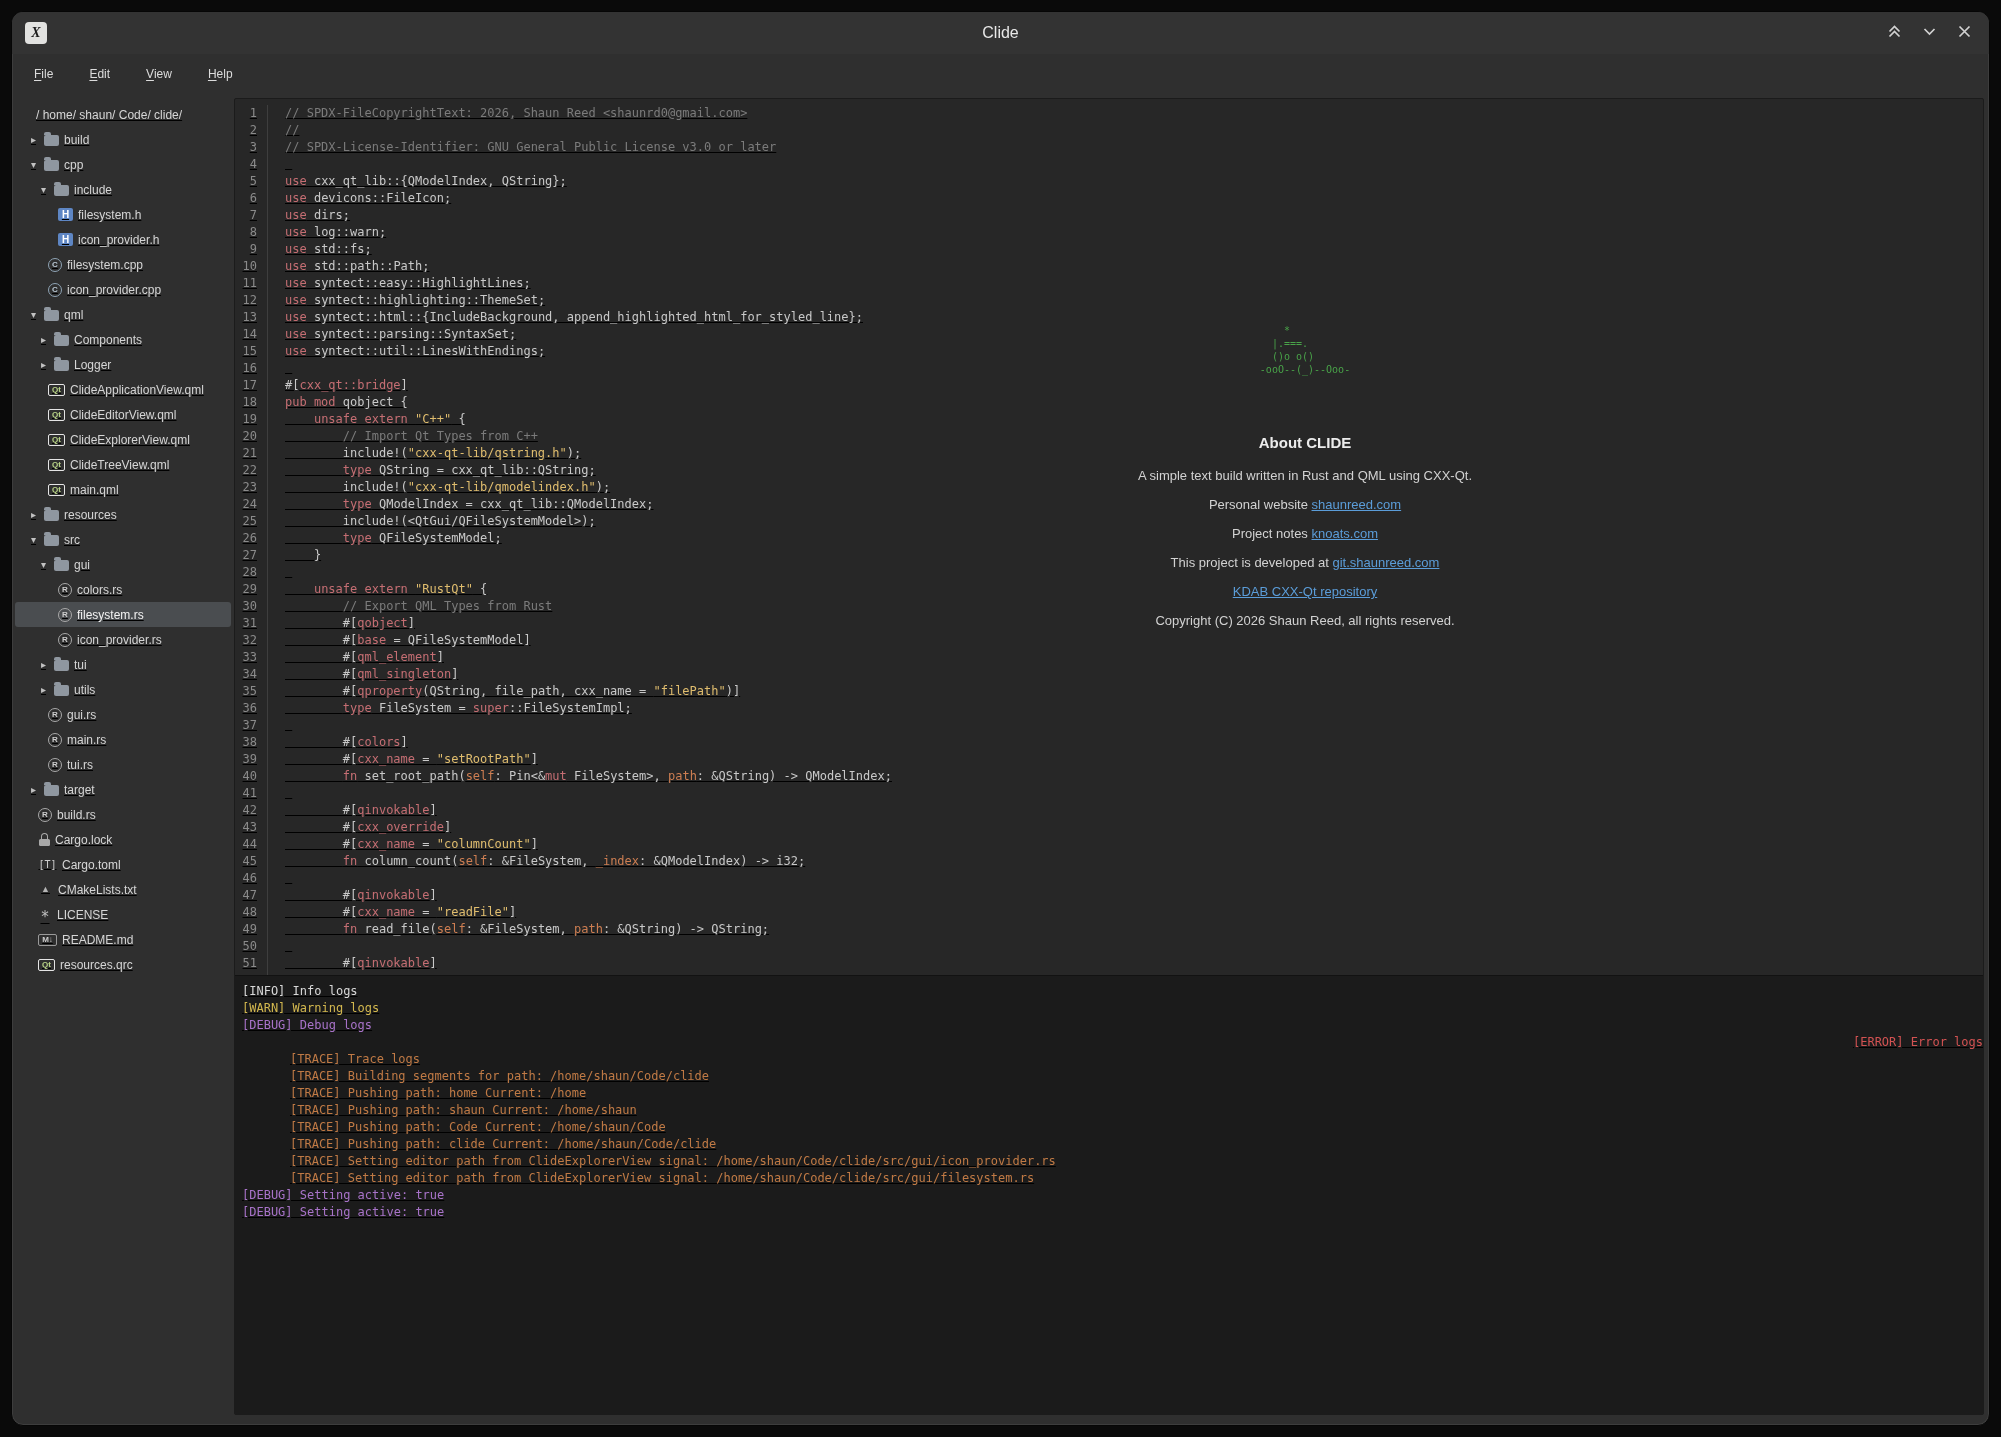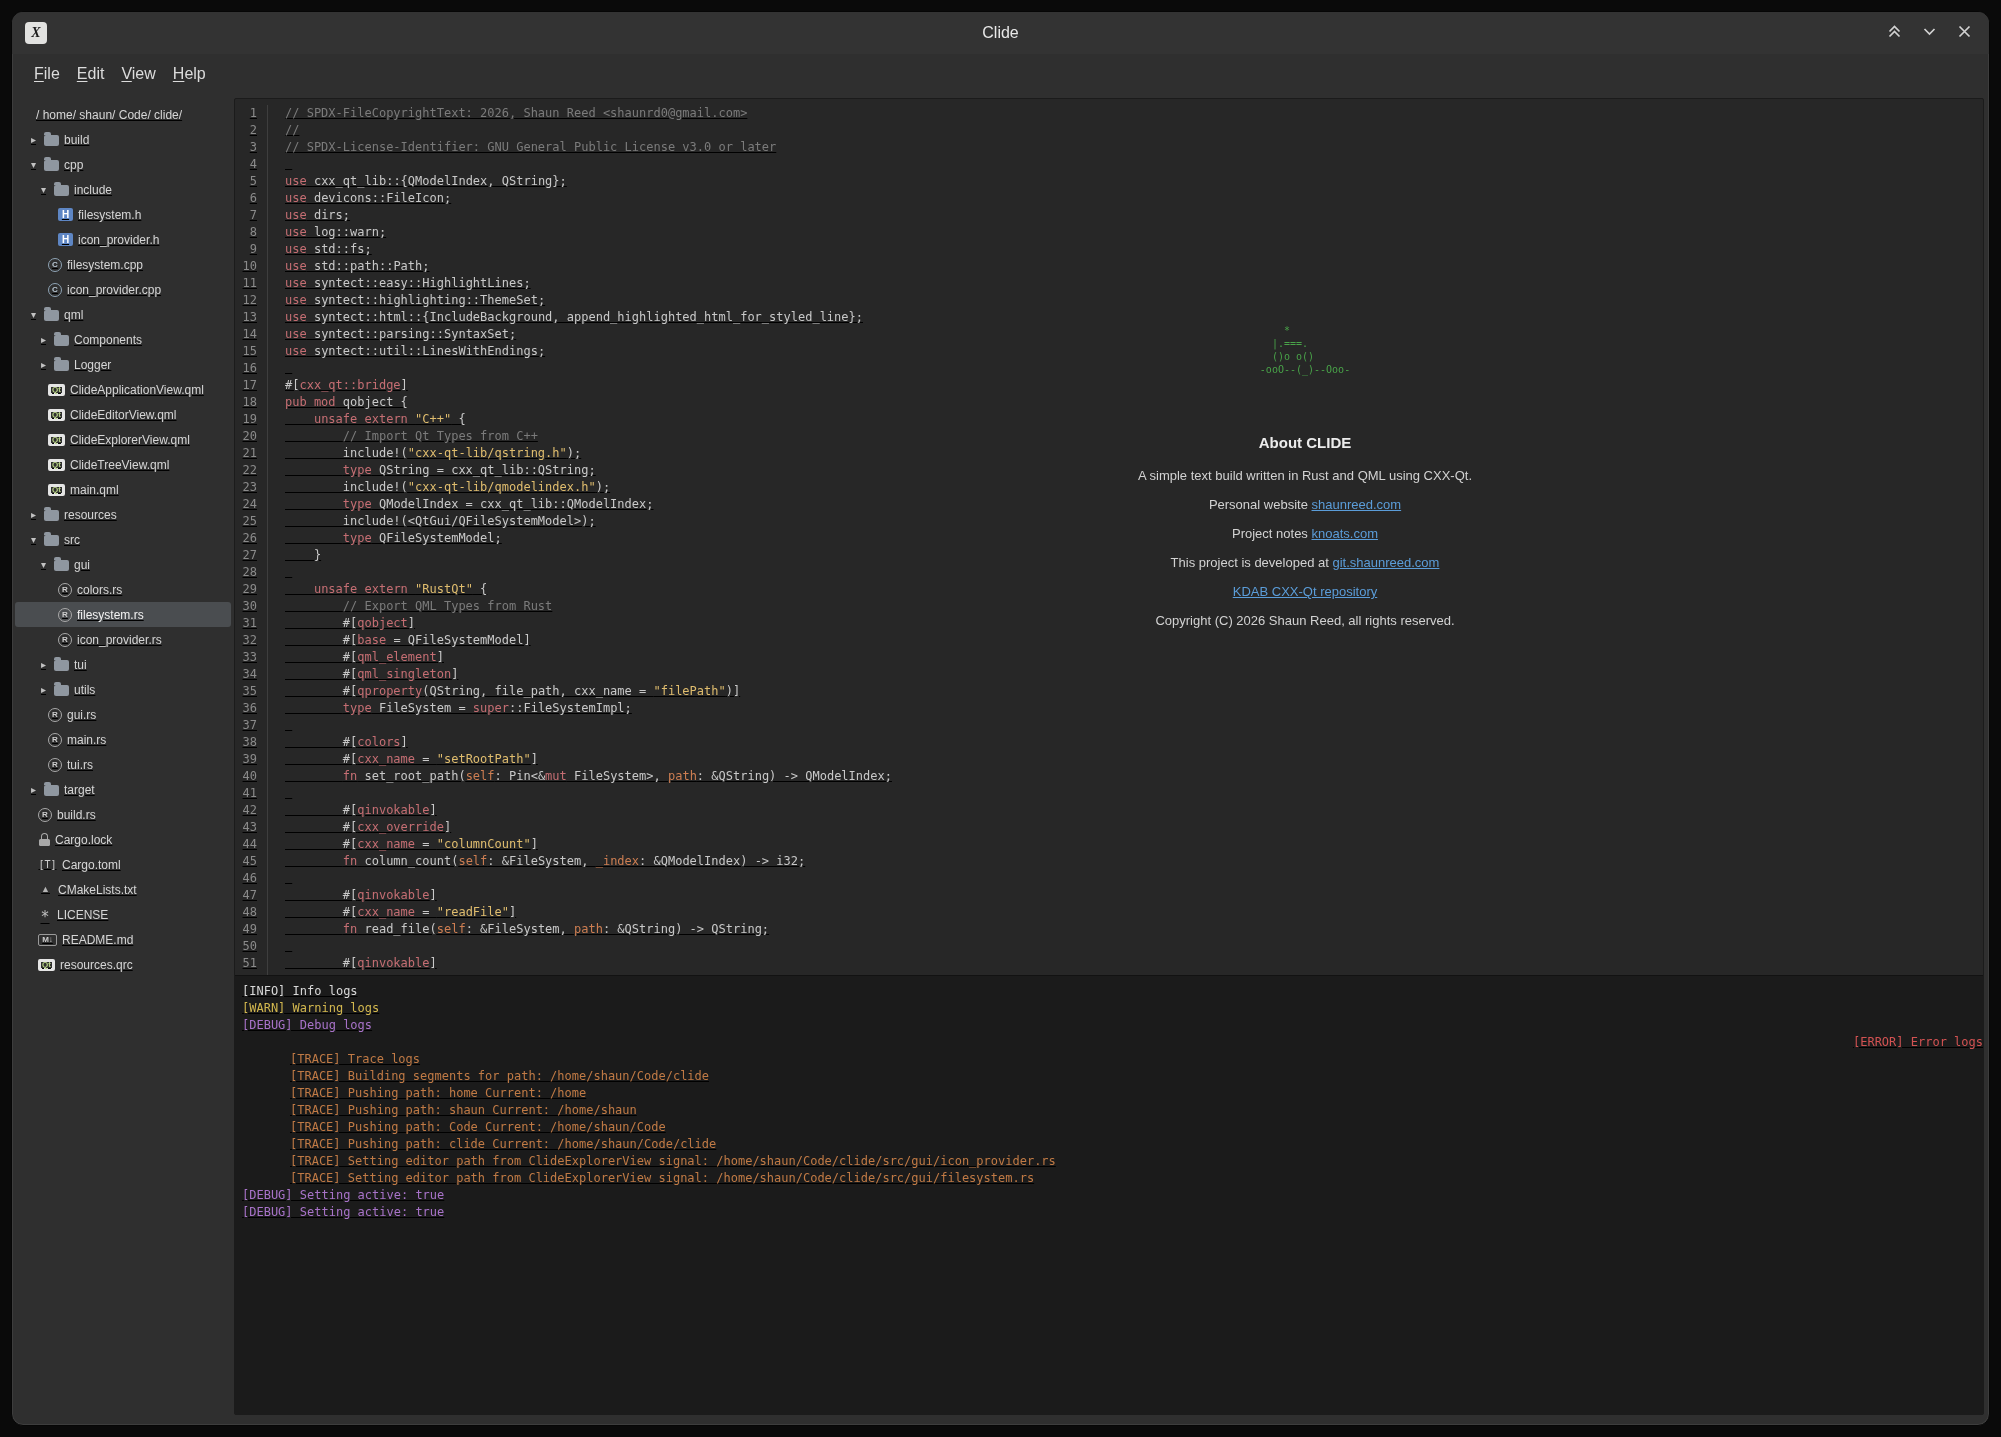--- a/index.html
+++ b/index.html
@@ -12,38 +12,38 @@
   
   .titlebar{height:42px;flex:0 0 auto;position:relative;display:flex;align-items:center;justify-content:center;background:#333333;}
   .app-icon{position:absolute;left:13px;top:10px;width:22px;height:22px;background:#e2e2e0;border-radius:4px;
     display:flex;align-items:center;justify-content:center;color:#1d1d1d;
     font-family:"Liberation Serif","DejaVu Serif",serif;font-style:italic;font-weight:bold;font-size:14px;}
   .title{font-size:16px;color:#e8e8e8;}
   .controls{position:absolute;right:16px;top:0;height:100%;display:flex;align-items:center;gap:18px;color:#d2d2d2;}
   .wbtn{display:flex;align-items:center;}
 
   
-  .menubar{height:40px;flex:0 0 auto;display:flex;align-items:center;padding-left:14px;gap:1px;font-size:16px;color:#dcdcdc;}
+  .menubar{height:40px;flex:0 0 auto;display:flex;align-items:center;padding-left:14px;gap:20px;font-size:12px;color:#dcdcdc;}
   .menu-item{padding:4px 8px;border-radius:3px;}
   .accel{text-decoration:underline;text-underline-offset:2px;}
 
   
   .content{flex:1;display:flex;min-height:0;text-decoration:underline;}
   .sidebar{width:222px;flex:0 0 auto;padding-top:8px;font-size:12px;color:#d6d6d6;overflow:hidden;}
   .trow{height:25px;display:flex;align-items:center;margin:0 3px;border-radius:3px;white-space:nowrap;overflow:hidden;}
   .trow.sel{background:#4a4d50;color:#f2f2f2;}
   .chev{width:13px;flex:0 0 auto;font-size:10px;color:#c2c2c2;line-height:1;}
   .fsp{width:7px;flex:0 0 auto;}
   .tlabel{margin-left:5px;}
   .ticon{flex:0 0 auto;display:inline-flex;align-items:center;justify-content:center;line-height:1;}
   .ti-folder{width:15px;height:11px;background:#8f97a0;border-radius:2px;position:relative;margin-top:2px;}
   .ti-folder::before{content:'';position:absolute;top:-3px;left:0;width:7px;height:3px;background:#8f97a0;border-radius:2px 2px 0 0;}
   .ti-h{width:15px;height:13px;font-weight:bold;font-size:10px;color:#fff;background:#5e86c4;border-radius:2px;}
   .ti-cpp{width:14px;height:14px;border:1px solid #8ea3b4;border-radius:50%;font-size:8px;font-weight:bold;color:#b9c8d4;}
-  .ti-qt{width:17px;height:12px;border:3px solid #e5e5e5;border-radius:2px;font-size:8px;font-weight:bold;color:#b9d487;}
+  .ti-qt{width:17px;height:12px;border:1px solid #e5e5e5;border-radius:2px;font-size:8px;font-weight:bold;color:#b9d487;}
   .ti-rust{width:14px;height:14px;border:1.5px solid #a9a9a9;border-radius:50%;font-size:8px;font-weight:bold;color:#cccccc;}
   .ti-lock{width:12px;height:13px;position:relative;}
   .lock-sh{position:absolute;top:0;left:2.5px;width:7px;height:7px;border:1.5px solid #a8a8a8;border-bottom:none;border-radius:4px 4px 0 0;}
   .lock-bd{position:absolute;bottom:0;left:0.5px;width:11px;height:7px;background:#a8a8a8;border-radius:1.5px;}
   .ti-toml{width:19px;font-family:"DejaVu Sans Mono","Liberation Mono",monospace;font-size:10px;color:#cccccc;}
   .ti-cmake{width:15px;font-size:9px;color:#b5b5b5;}
   .ti-license{width:14px;font-size:15px;color:#c0c0c0;font-family:"DejaVu Sans Mono","Liberation Mono",monospace;margin-top:5px;}
   .ti-markdown{width:19px;height:12px;border:1px solid #9a9a9a;border-radius:2px;font-size:8px;font-weight:bold;color:#cccccc;}
 
   

